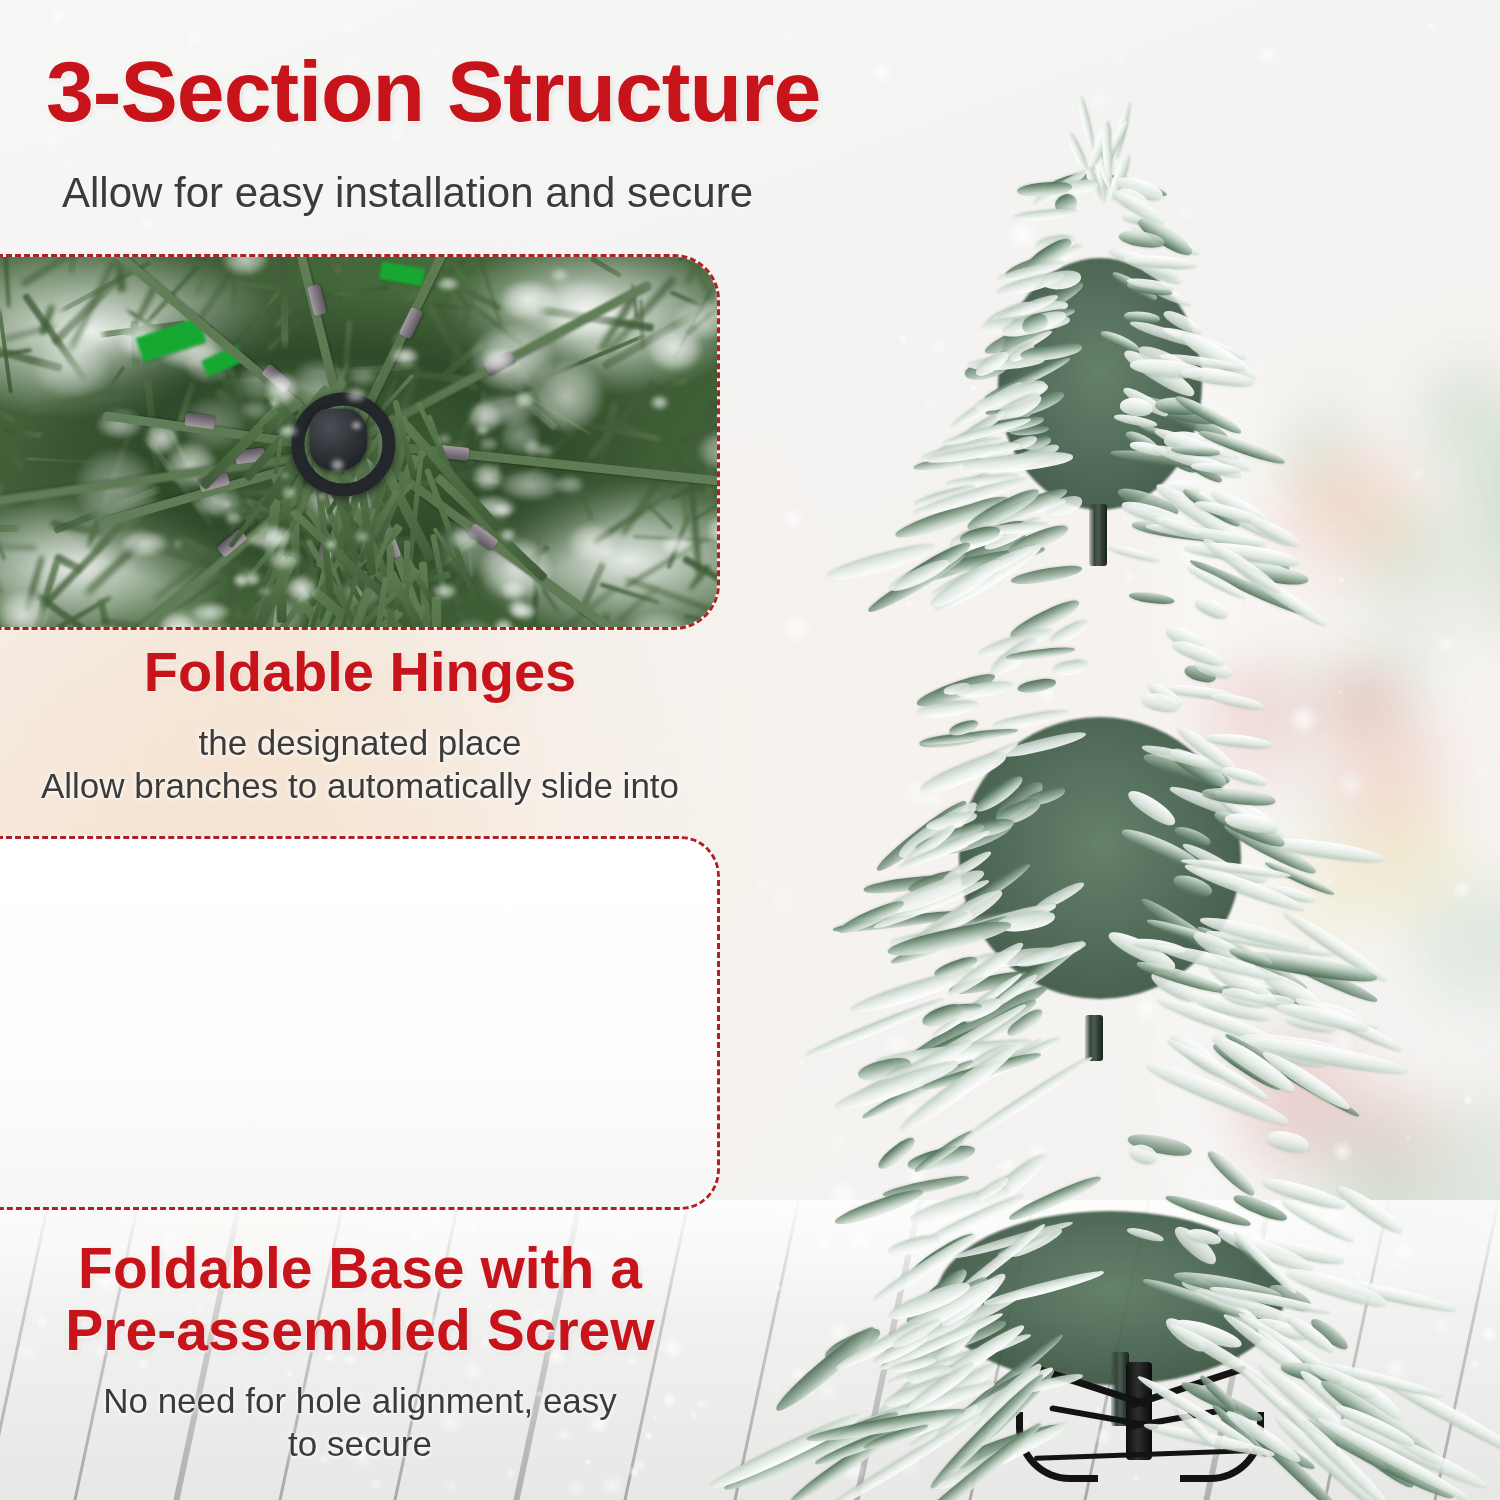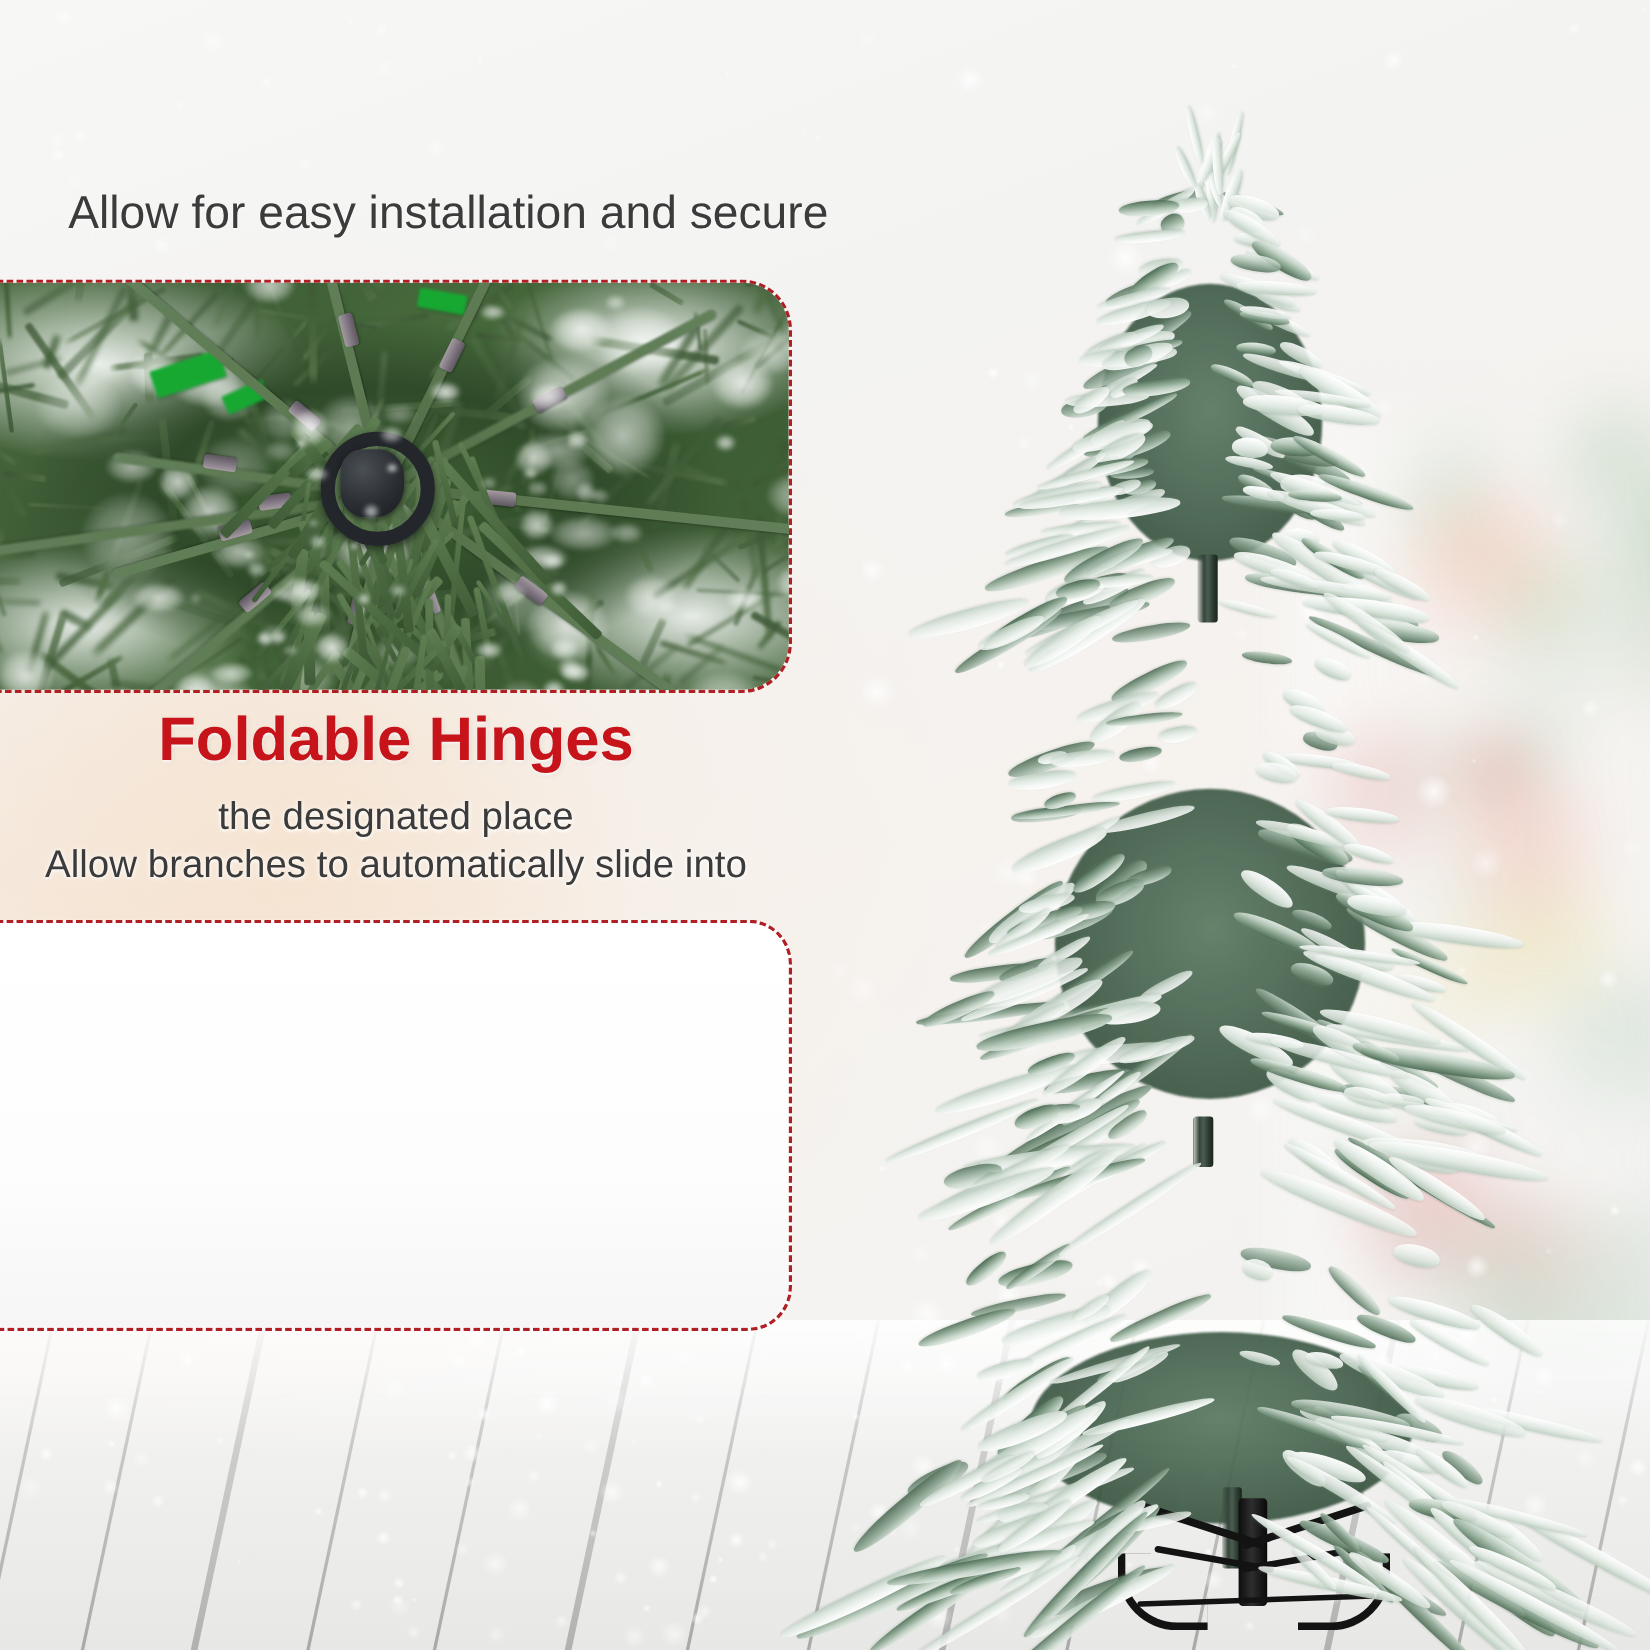--- a/index.html
+++ b/index.html
@@ -451,20 +451,21 @@
       <div class="snow" style="width: 15.5799px; height: 15.5799px; left: 44.6475px; top: 133.474px; opacity: 0.687336;"></div>
       <div class="snow" style="width: 17.3915px; height: 17.3915px; left: 44.92px; top: 118.991px; opacity: 0.47821;"></div>
       <div class="snow" style="width: 7.16208px; height: 7.16208px; left: 80.3401px; top: 212.048px; opacity: 0.285376;"></div>
       <div class="snow" style="width: 8.98394px; height: 8.98394px; left: 725.676px; top: 114.795px; opacity: 0.253354;"></div>
       <div class="snow" style="width: 23.0438px; height: 23.0438px; left: 542.855px; top: 210.185px; opacity: 0.298838;"></div>
       <div class="snow" style="width: 6.53883px; height: 6.53883px; left: 658.307px; top: 63.6421px; opacity: 0.473051;"></div>
       <div class="snow" style="width: 14.2892px; height: 14.2892px; left: 339.638px; top: 19.6935px; opacity: 0.621417;"></div>
       <div class="snow" style="width: 18.955px; height: 18.955px; left: 48.1714px; top: 6.8555px; opacity: 0.641325;"></div>
     </div>
 
+  <div class="headline">3-Section Structure</div>
   <div class="subline">Allow for easy installation and secure</div>
 
   <div class="panel" id="panel-hinge">
     <div class="panel-inner">
       <div class="hinge-photo" id="hingeart">
           <div class="needle" style="--len: 76.3088572723791px; --th: 6.438745798775926px; left: 57.0071%; top: 10.9565%; transform: rotate(326.235deg); opacity: 0.884537; filter: blur(2.27px);"></div>
           <div class="needle" style="--len: 109.43717564223334px; --th: 6.668444778304547px; left: 25.6575%; top: 25.7654%; transform: rotate(304.196deg); opacity: 0.462906; filter: blur(1.51px);"></div>
           <div class="needle" style="--len: 88.75693623209372px; --th: 5.251546853221953px; left: 105.109%; top: 55.7907%; transform: rotate(158.846deg); opacity: 0.519; filter: blur(0.48px);"></div>
           <div class="needle" style="--len: 31.49986165110022px; --th: 6.803384174825624px; left: 47.1517%; top: 105.114%; transform: rotate(304.124deg); opacity: 0.567032; filter: blur(1.95px);"></div>
           <div class="needle" style="--len: 42.50660585006699px; --th: 5.186038906220347px; left: 66.9828%; top: 13.4802%; transform: rotate(186.532deg); opacity: 0.986252; filter: blur(0.91px);"></div>
@@ -896,20 +897,28 @@
     <div>the designated place</div>
     <div>Allow branches to automatically slide into</div>
   </div>
 
   <div class="panel" id="panel-base">
     <div class="panel-inner">
       <div class="base-photo" id="baseart"></div>
     </div>
   </div>
 
+  <div class="block-title" id="base-title">
+    <div>Foldable Base with a</div>
+    <div>Pre-assembled Screw</div>
+  </div>
+  <div class="block-sub" id="base-sub">
+    <div>No need for hole alignment, easy</div>
+    <div>to secure</div>
+  </div>
 
   <div class="tree-wrap" id="tree-top" style="left: 930px; top: 140px; width: 340px; height: 420px;">
       <div class="core" style="left: 68px; top: 117.6px; width: 204px; height: 252px; opacity: 0.9;"></div>
       <div class="tuft deep" style="width: 48.1296px; height: 15.017px; left: 160.803px; top: 29.4233px; transform: rotate(162.622deg); z-index: 0; opacity: 0.907442;"></div>
       <div class="tuft deep" style="width: 57.8924px; height: 9.16608px; left: 181.575px; top: 31.1345px; transform: rotate(19.1366deg); z-index: 0; opacity: 0.948649;"></div>
       <div class="tuft" style="width: 61.3627px; height: 10.1688px; left: 155.99px; top: 26.8732px; transform: rotate(147.974deg); z-index: 3; opacity: 0.896012;"></div>
       <div class="tuft" style="width: 48.2155px; height: 18.0071px; left: 187.279px; top: 32.498px; transform: rotate(18.163deg); z-index: 3; opacity: 0.967543;"></div>
       <div class="tuft" style="width: 34.5793px; height: 13.3324px; left: 168.282px; top: 37.9479px; transform: rotate(173.914deg); z-index: 3; opacity: 0.910126;"></div>
       <div class="tuft green" style="width: 22.187px; height: 18.8914px; left: 145.567px; top: 49.6577px; transform: rotate(153.633deg); z-index: 4; opacity: 0.943466;"></div>
       <div class="tuft" style="width: 34.1557px; height: 16.5769px; left: 188.033px; top: 43.0235px; transform: rotate(26.586deg); z-index: 4; opacity: 0.87028;"></div>

